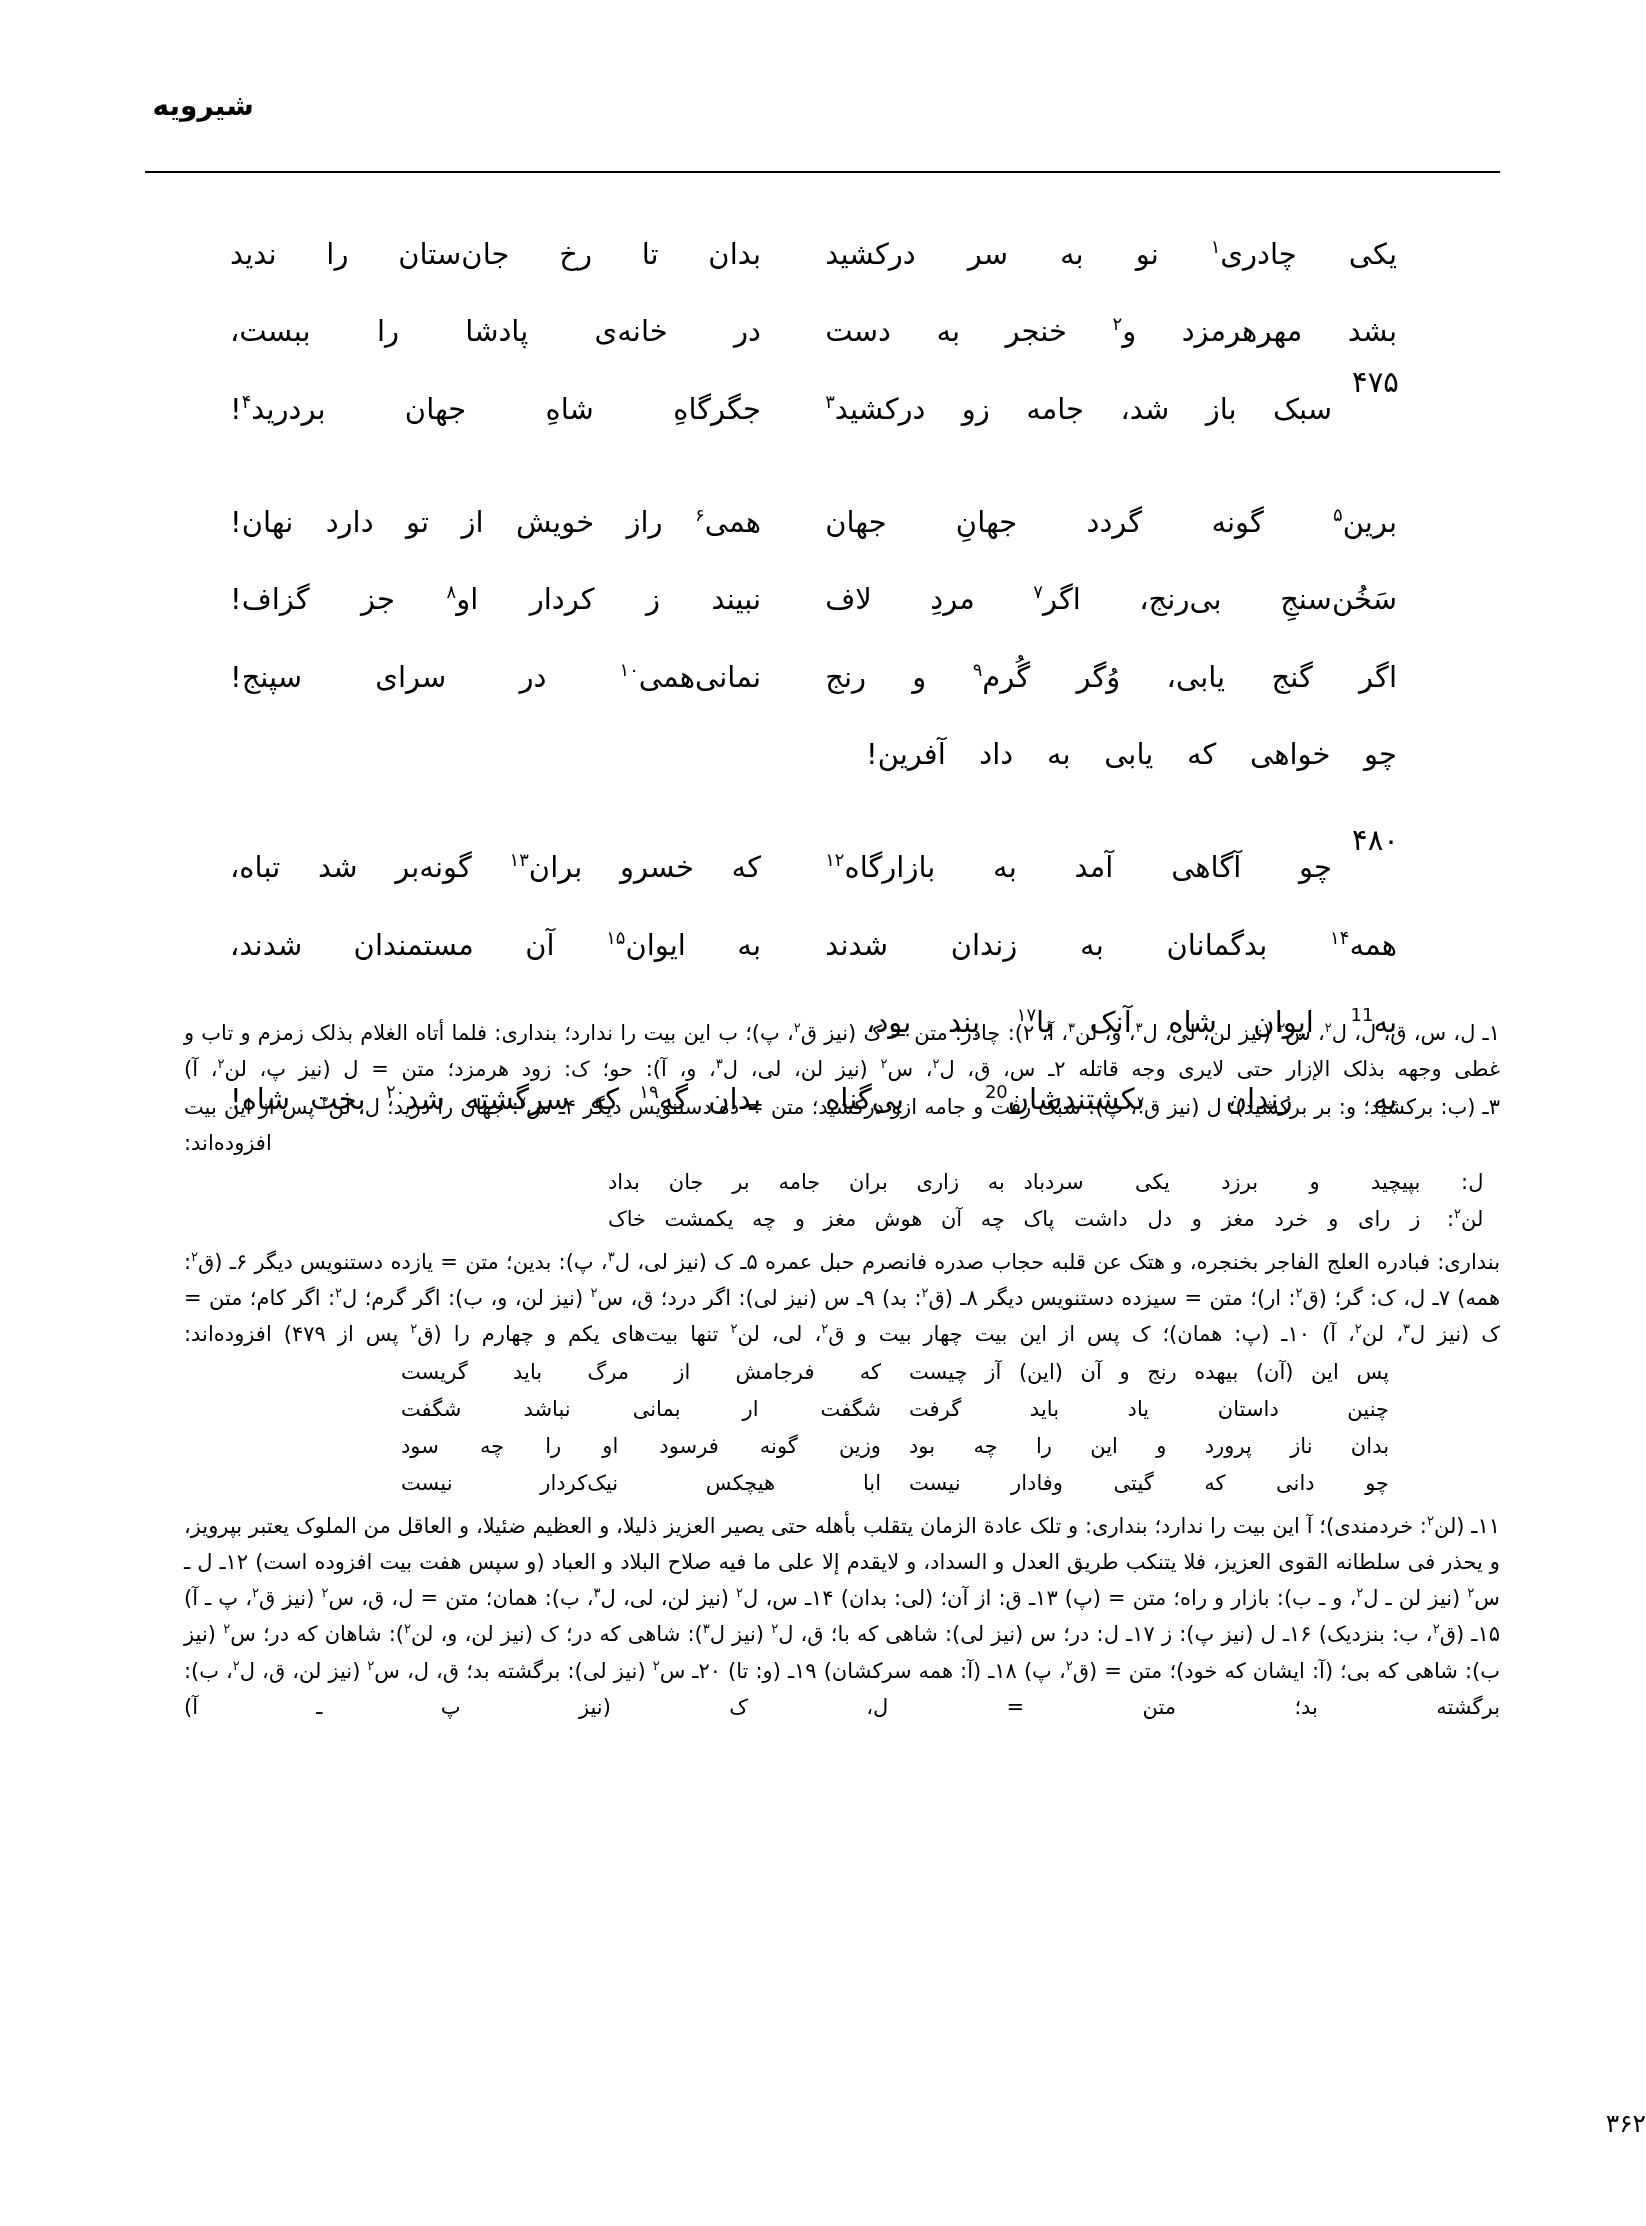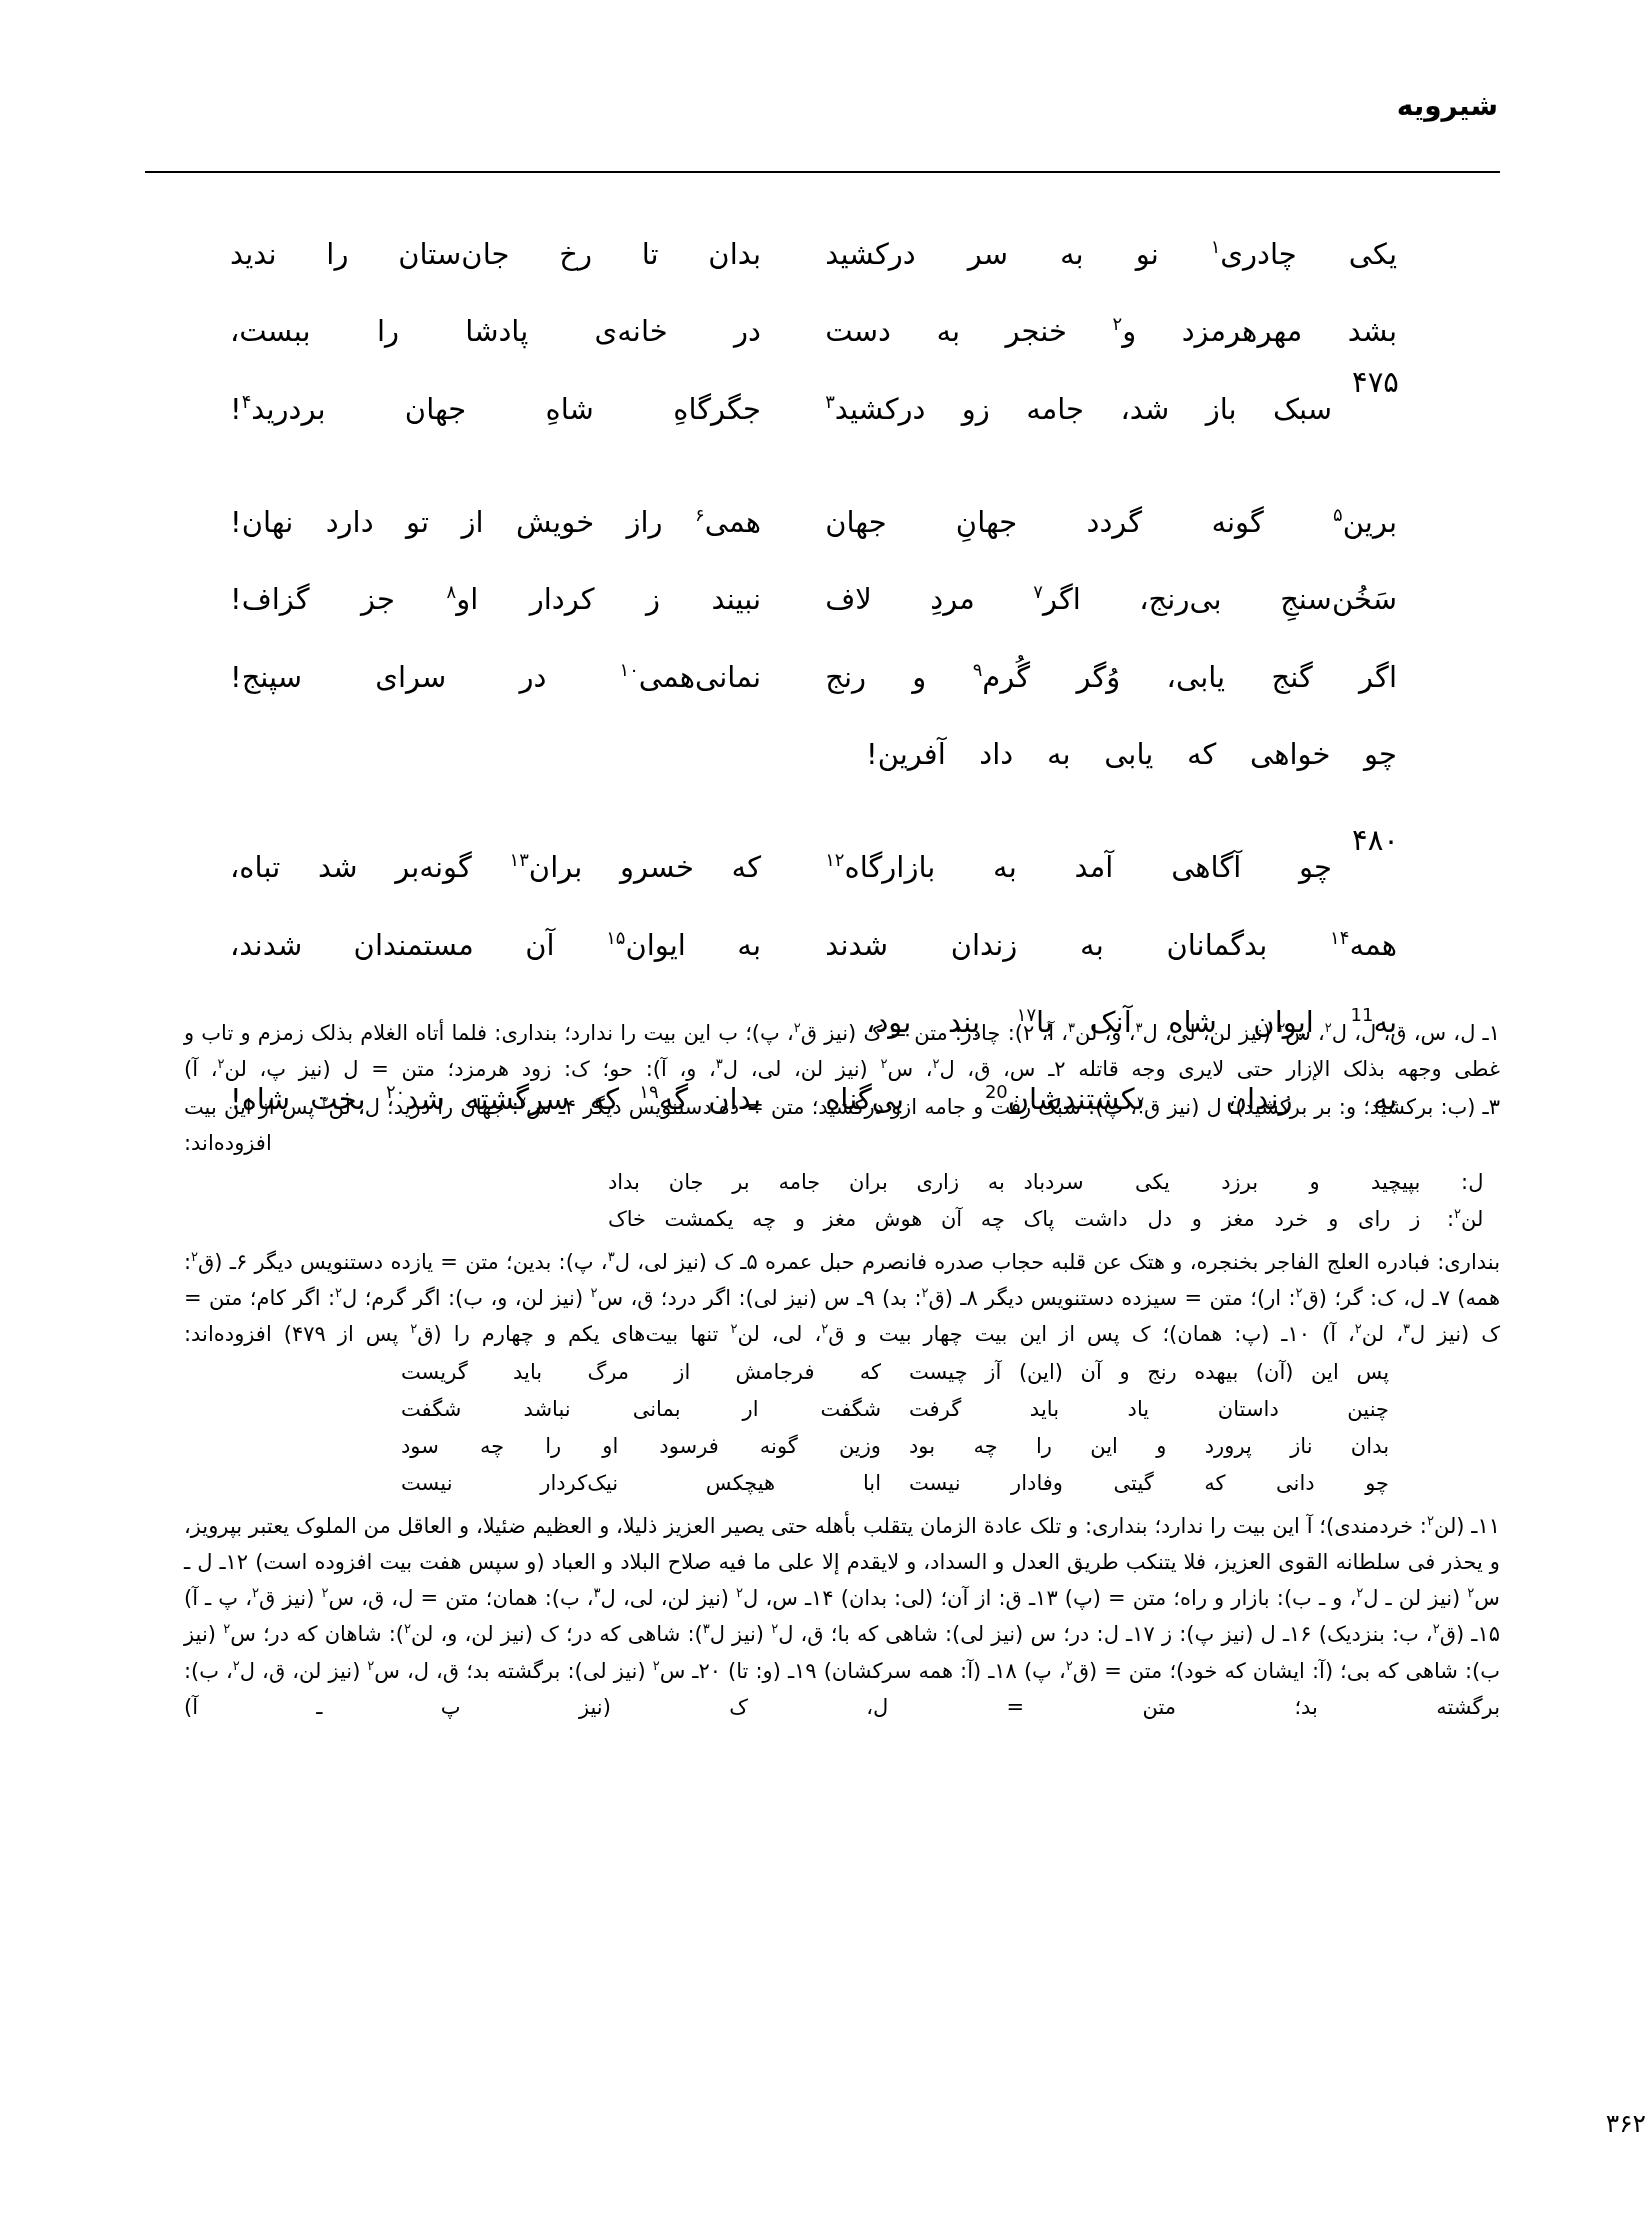--- a/index.html
+++ b/index.html
@@ -22,21 +22,21 @@
 
   
   .header {
     position: absolute;
     top: 92px;
     right: 148px;
     left: 148px;
     height: 55px;
   }
   .header-title {
-    text-align: right;
+    text-align: left;
     direction: rtl;
     font-size: 28px;
     font-weight: bold;
     letter-spacing: 0.5px;
     padding-left: 5.5px;
     line-height: 1;
   }
   .header-rule {
     position: absolute;
     top: 171px;

